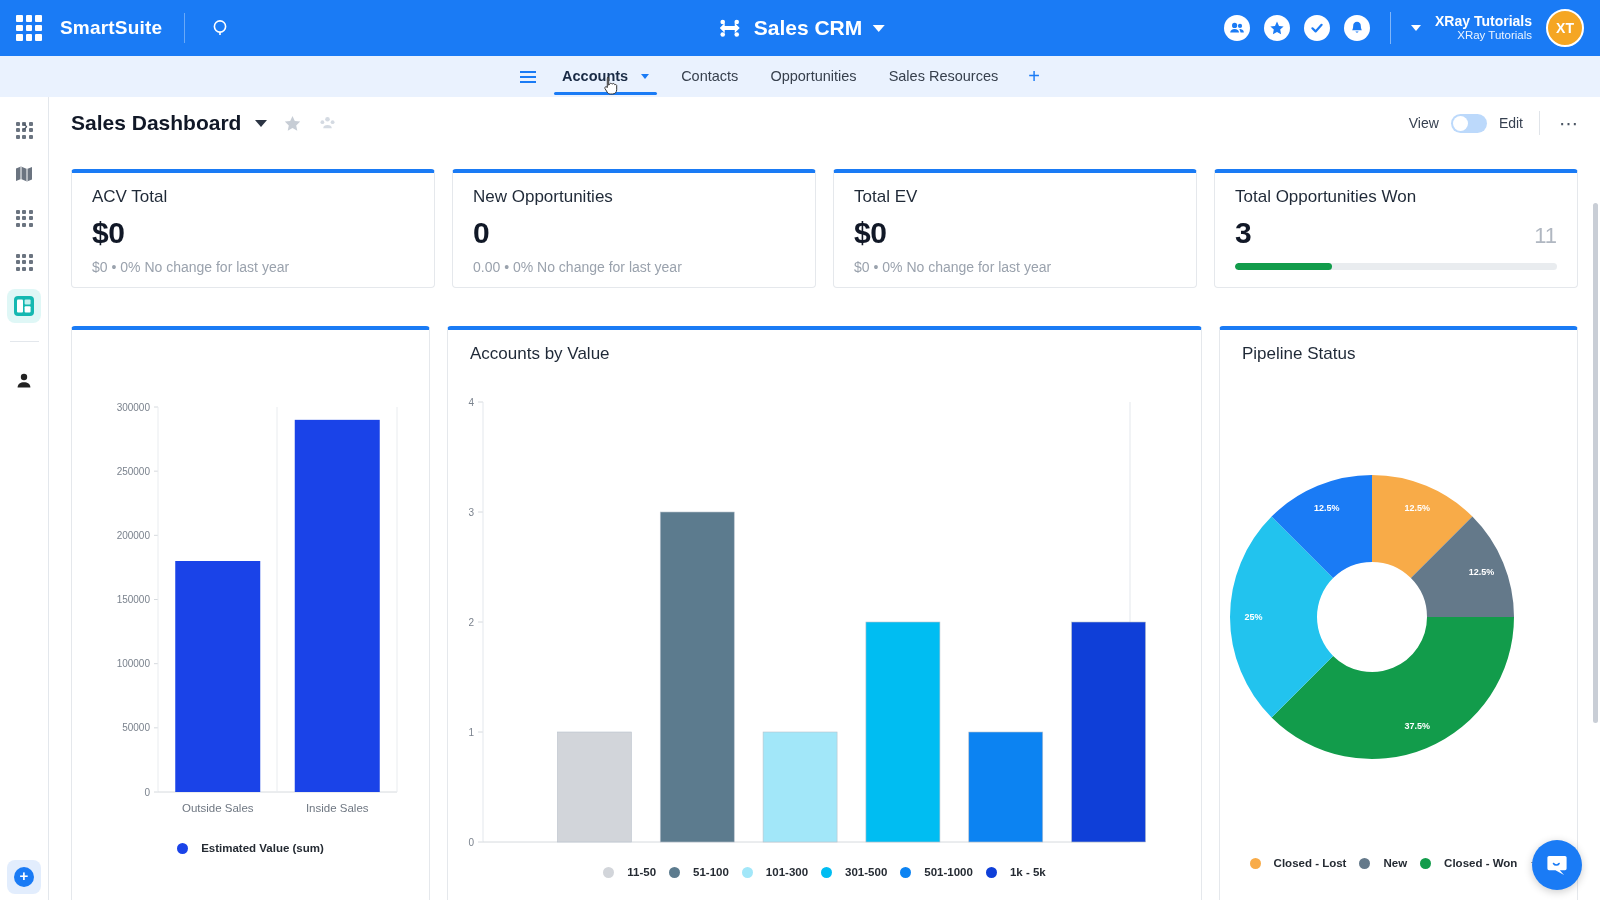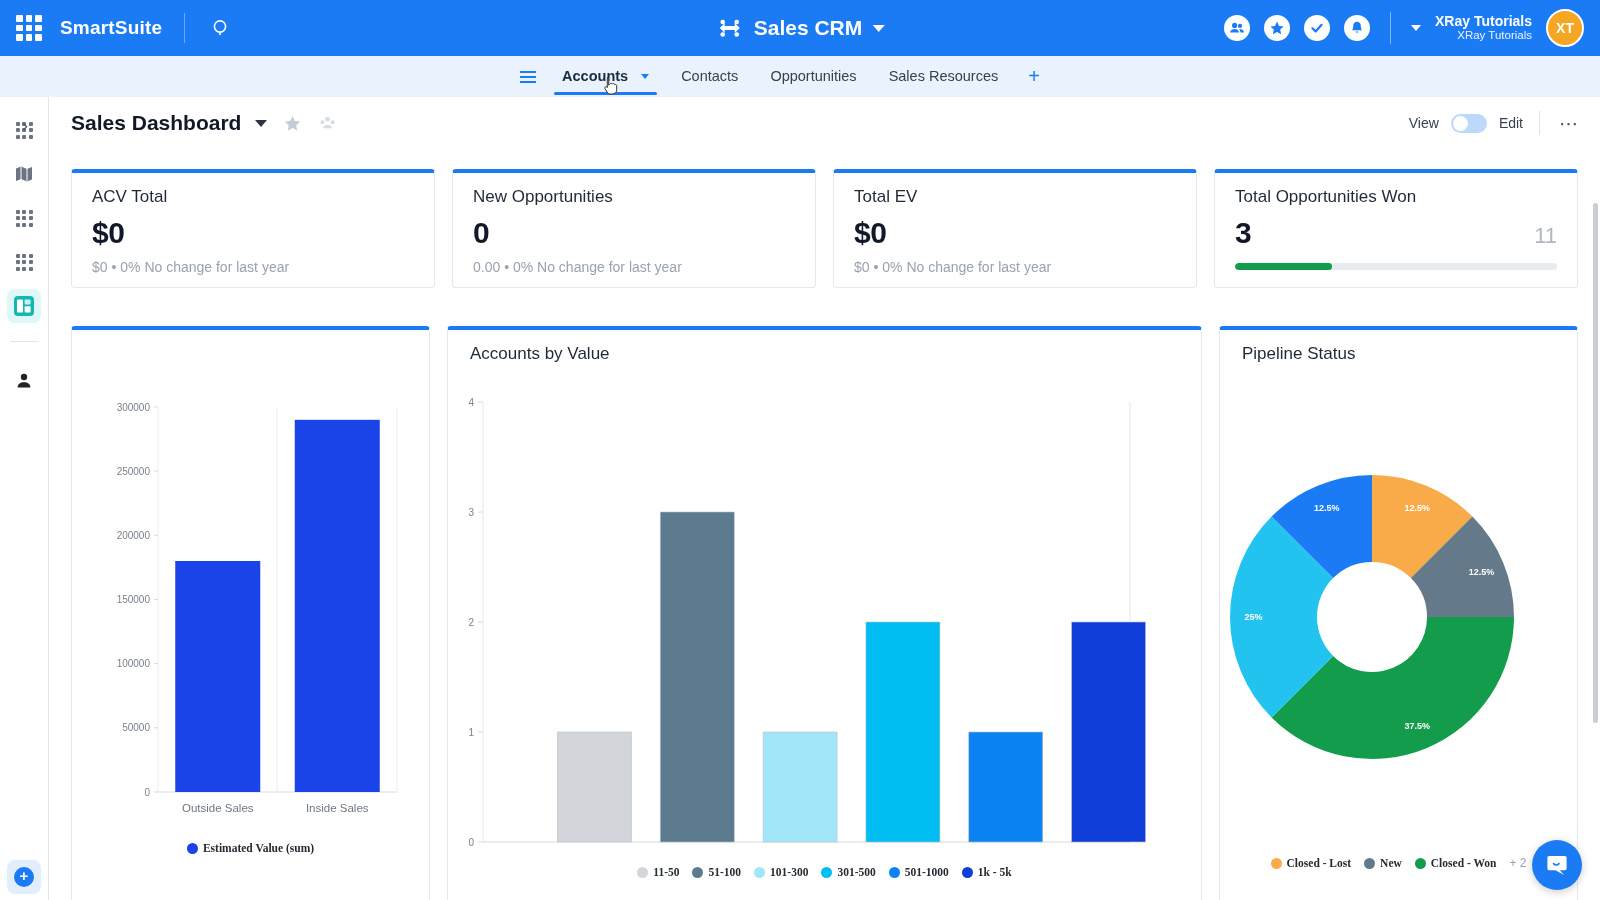--- a/index.html
+++ b/index.html
@@ -146,22 +146,22 @@
 
   .chart-row { display: flex; gap: 17px; margin-top: 18px; }
   .chart-card { height: 584px; padding: 14px 0 0; }
   .chart-card.c1 { width: 359px; }
   .chart-card.c2 { flex: 1; }
   .chart-card.c3 { width: 359px; }
   .chart-title { font-size: 17px; color: #1f2937; padding: 0 22px; }
 
   .legend { display: flex; align-items: center; justify-content: center; gap: 13px;
     flex-wrap: wrap; padding: 0 10px; }
-  .lg { display: flex; align-items: center; gap: 5px; font-size: 11.5px; color: #252b33;
-    font-weight: bold; cursor: pointer; font-family: Liberation Serif, serif; }
+  .lg { display: flex; align-items: center; gap: 13px; font-size: 11.5px; color: #252b33;
+    font-weight: bold; cursor: pointer; }
   .lg .sw { width: 11px; height: 11px; border-radius: 50%; display: block; }
   .lg-more { font-size: 12px; color: #9aa2ad; }
 
   .axis-lbl { font-size: 10px; fill: #7a828d; font-family: "Liberation Sans", sans-serif; }
   .axis-lbl-x { font-size: 11.5px; fill: #6f7782; font-family: "Liberation Sans", sans-serif; }
   .slice-lbl { font-size: 9px; font-weight: bold; fill: #fff; font-family: "Liberation Sans", sans-serif; }
 
   .bottom-strip {
     position: absolute; left: 22px; right: 22px; bottom: -4px; height: 10px;
     border: 1px solid #e5e8ec; border-top: 4px solid #1a7bf5; border-radius: 7px; background: #fff;

